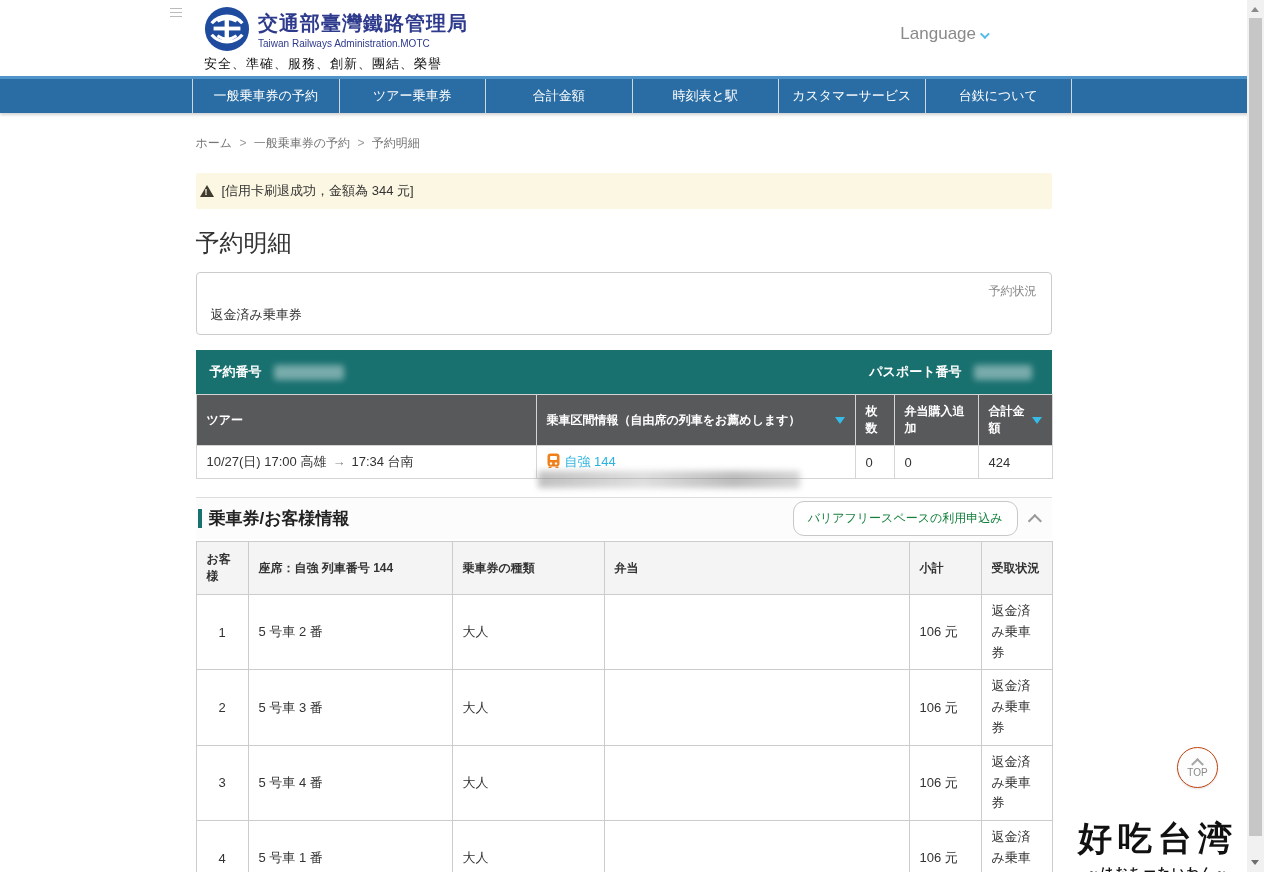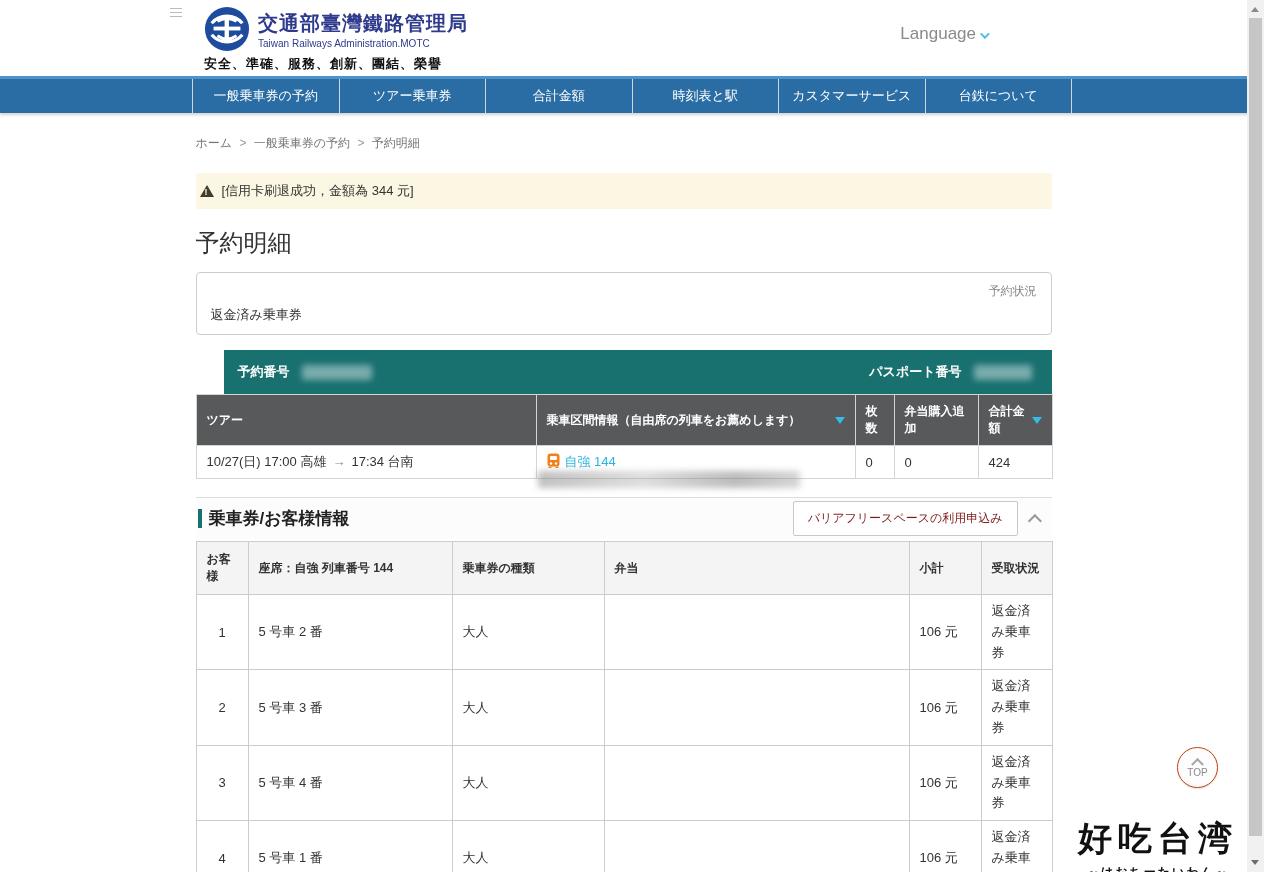--- a/index.html
+++ b/index.html
@@ -24,21 +24,21 @@
   .artifact { position:absolute; width:12px; height:9px;
     background:repeating-linear-gradient(to bottom,#aaa 0 1px,transparent 1px 4px);
     opacity:.8; }
   .artifact-1 { left:-22px; top:8px; }
   .logo-block { position:absolute; left:12px; top:6px; display:flex; flex-direction:column; }
   .logo-row { display:flex; align-items:center; }
   .logo-mark { width:46px; height:46px; flex:0 0 46px; }
   .logo-texts { margin-left:8px; }
   .logo-title { font-size:20px; font-weight:bold; color:#2e3a8c; letter-spacing:1px; }
   .logo-sub { font-size:10px; color:#2e3a8c; margin-top:1px; }
-  .logo-slogan { font-size:13px; font-weight:bold; color:#111; margin-top:3px; letter-spacing:1px; }
+  .logo-slogan { font-size:13px; font-weight:normal; color:#111; margin-top:3px; letter-spacing:1px; }
   .language { position:absolute; right:85px; top:24px; font-size:17px; color:#8a8a8a; cursor:pointer; }
   .language .chev { display:inline-block; margin-left:4px; width:7px; height:7px; border-right:2px solid #57bde8; border-bottom:2px solid #57bde8; transform:rotate(45deg) translateY(-2px); }
 
   
   .nav { height:37px; background:#2a6da4; border-top:3px solid #4f94c9; box-shadow:0 2px 3px rgba(0,0,0,.18); position:relative; z-index:5; }
   .nav-inner { width:880px; margin:0 auto; display:flex; height:100%; }
   .nav-item { flex:1; display:flex; align-items:center; justify-content:center; color:#fff; font-size:13px; border-left:1px solid #cfd6dc; cursor:pointer; }
   .nav-item:last-child { border-right:1px solid #cfd6dc; }
 
   
@@ -51,21 +51,21 @@
   .alert { margin-top:21px; background:#fcf7e2; padding:9px 4px; font-size:13px; color:#333; display:flex; align-items:center; border-radius:2px; }
   .warn-tri { width:0; height:0; border-left:7px solid transparent; border-right:7px solid transparent; border-bottom:12px solid #3f3b2f; position:relative; margin-right:8px; }
   .warn-tri:after { content:"!"; position:absolute; left:-2px; top:2px; color:#fcf7e2; font-size:9px; font-weight:bold; }
 
   .page-title { margin-top:18px; font-size:24px; font-weight:400; color:#333; }
 
   .status-box { margin-top:13px; border:1px solid #ccc; border-radius:4px; padding:10px 14px; background:#fff; }
   .status-label { font-size:12px; color:#888;text-align:right; }
   .status-value { font-size:13px; color:#333; margin-top:6px; }
 
-  .resv-bar { margin-top:15px; height:44px; background:#18706f; color:#fff; display:flex; align-items:center; padding:0 14px;margin-left:28px; }
+  .resv-bar { margin-top:15px; height:44px; background:#18706f; color:#fff; display:flex; align-items:center; padding:0 14px; }
   .resv-label { font-size:13px; font-weight:bold; }
   .redacted { display:inline-block; height:15px; border-radius:2px; background:rgba(255,255,255,.42); filter:blur(3px); margin-left:12px; }
   .redacted-resv { width:70px; }
   .redacted-pass { width:58px; }
   .resv-right { margin-left:auto; display:flex; align-items:center; margin-right:6px; }
 
   
   .trip-table-wrap { position:relative; }
   table { border-collapse:collapse; width:856px; table-layout:fixed; }
   .trip-table th { background:#58595b; color:#fff; font-size:12px; font-weight:bold; text-align:left; padding:8px 10px; border:1px solid #d5d5d5; height:32px; }
@@ -76,21 +76,21 @@
   .train-link { color:#2ab4e0; cursor:pointer; display:inline-flex; align-items:center; }
   .train-icon { display:inline-block; margin-right:5px; }
   .wm-blur { position:absolute; left:342px; bottom:-9px; width:262px; height:17px; border-radius:2px;
     background:linear-gradient(90deg,rgba(130,130,130,.5),rgba(160,160,160,.35) 40%,rgba(120,120,120,.5) 75%,rgba(150,150,150,.4));
     filter:blur(3px); }
 
   
   .section-row { margin-top:18px; height:42px; display:flex; align-items:center; border-top:1px solid #ddd; background:#fcfcfc; padding:0 2px; }
   .accent-bar { width:4px; height:19px; background:#18706f; margin-right:7px; }
   .section-title { font-size:17px; font-weight:bold; color:#222; }
-  .barrier-btn { margin-left:auto; background:#fff; border:1px solid #c8c8c8; border-radius:2px; color:#7f1d1d; font-size:12px; padding:8px 14px; cursor:pointer; font-family:inherit; }
+  .barrier-btn { margin-left:auto; background:#fff; border:1px solid #c8c8c8; border-radius:11px; color:#15803d; font-size:12px; padding:8px 14px; cursor:pointer; font-family:inherit; }
   .collapse-chev { margin-left:14px; margin-right:8px; width:10px; height:10px; border-left:2px solid #999; border-top:2px solid #999; transform:rotate(45deg) translateY(3px); cursor:pointer; }
 
   
   .pass-table { margin-top:2px; }
   .pass-table th { background:#f4f4f4; color:#333; font-size:12px; font-weight:bold; text-align:left; padding:9px 10px; border:1px solid #ccc; height:32px; }
   .pass-table td { background:#fff; border:1px solid #ccc; font-size:13px; color:#333; padding:6px 10px; height:49px; }
   .cell-num { text-align:center; font-size:20px; color:#555; font-weight:300; }
   .cell-status { font-size:12px; line-height:1.6; }
 
   .top-btn { position:absolute; left:1177px; top:747px; width:41px; height:41px; border-radius:50%; background:#fdfdfd; border:1px solid #c2410c; box-shadow:0 1px 2px rgba(0,0,0,.12); z-index:20; display:flex; flex-direction:column; align-items:center; justify-content:center; cursor:pointer; }

